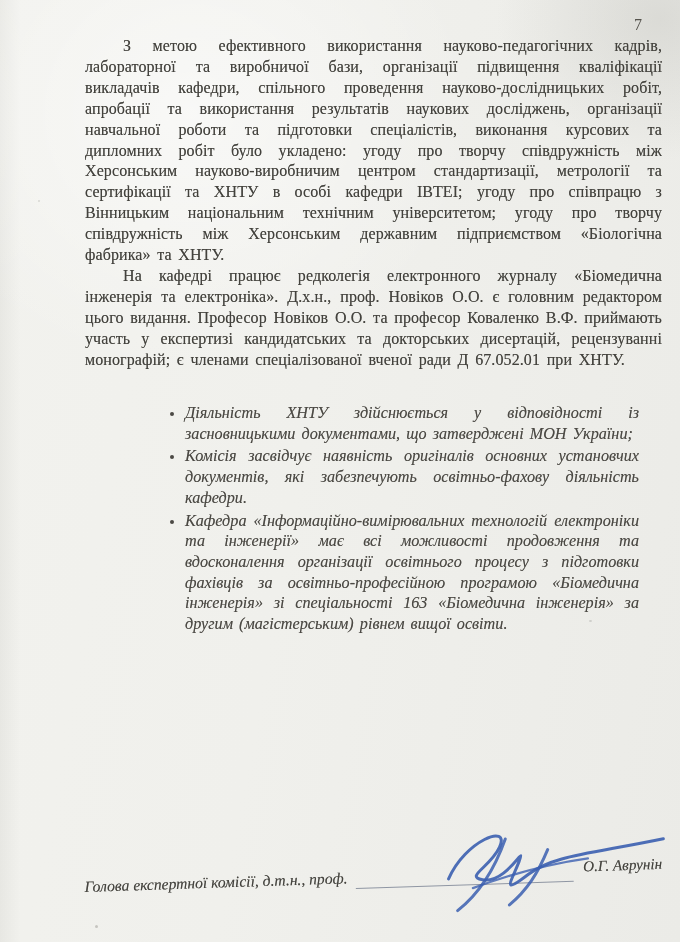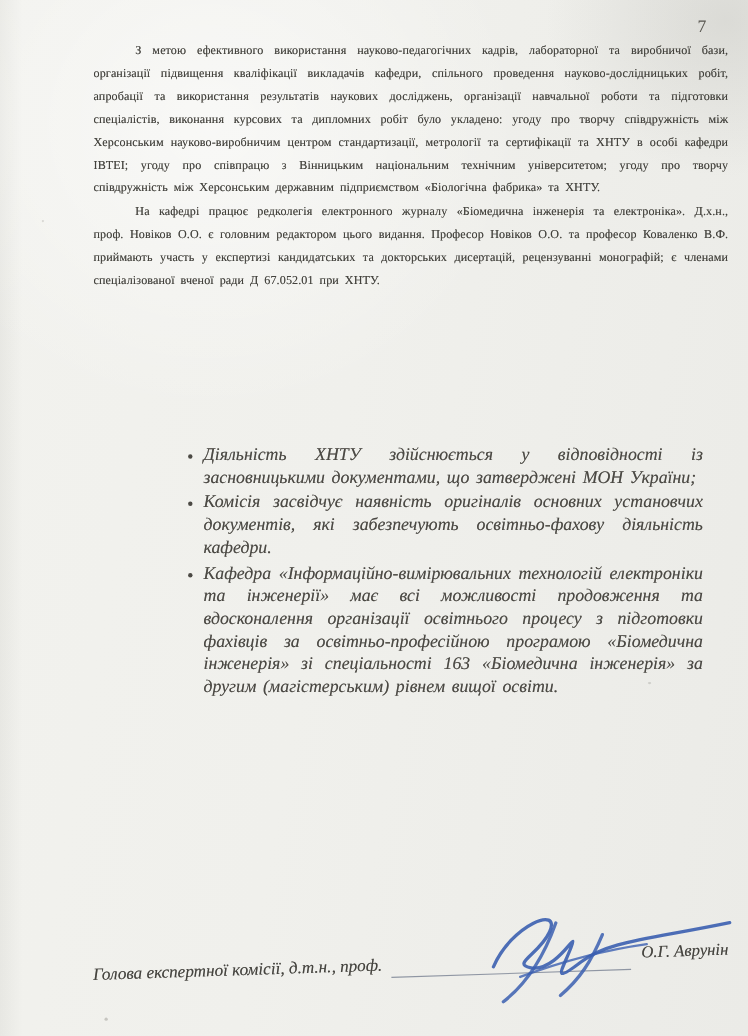--- a/index.html
+++ b/index.html
@@ -24,21 +24,21 @@
     right: 38px;
     font-size: 16px;
     color: #55534d;
   }
 
   .main-text {
     position: absolute;
     top: 36px;
     left: 85px;
     width: 577px;
-    font-size: 11px;
+    font-size: 16px;
     line-height: 20.9px;
     text-align: justify;
     letter-spacing: 0.1px;
     word-spacing: 2.5px;
     color: #43423d;
     text-shadow: 0 0 0.5px rgba(67,66,61,0.55);
   }
   .main-text p {
     margin: 0;
     text-indent: 38px;

